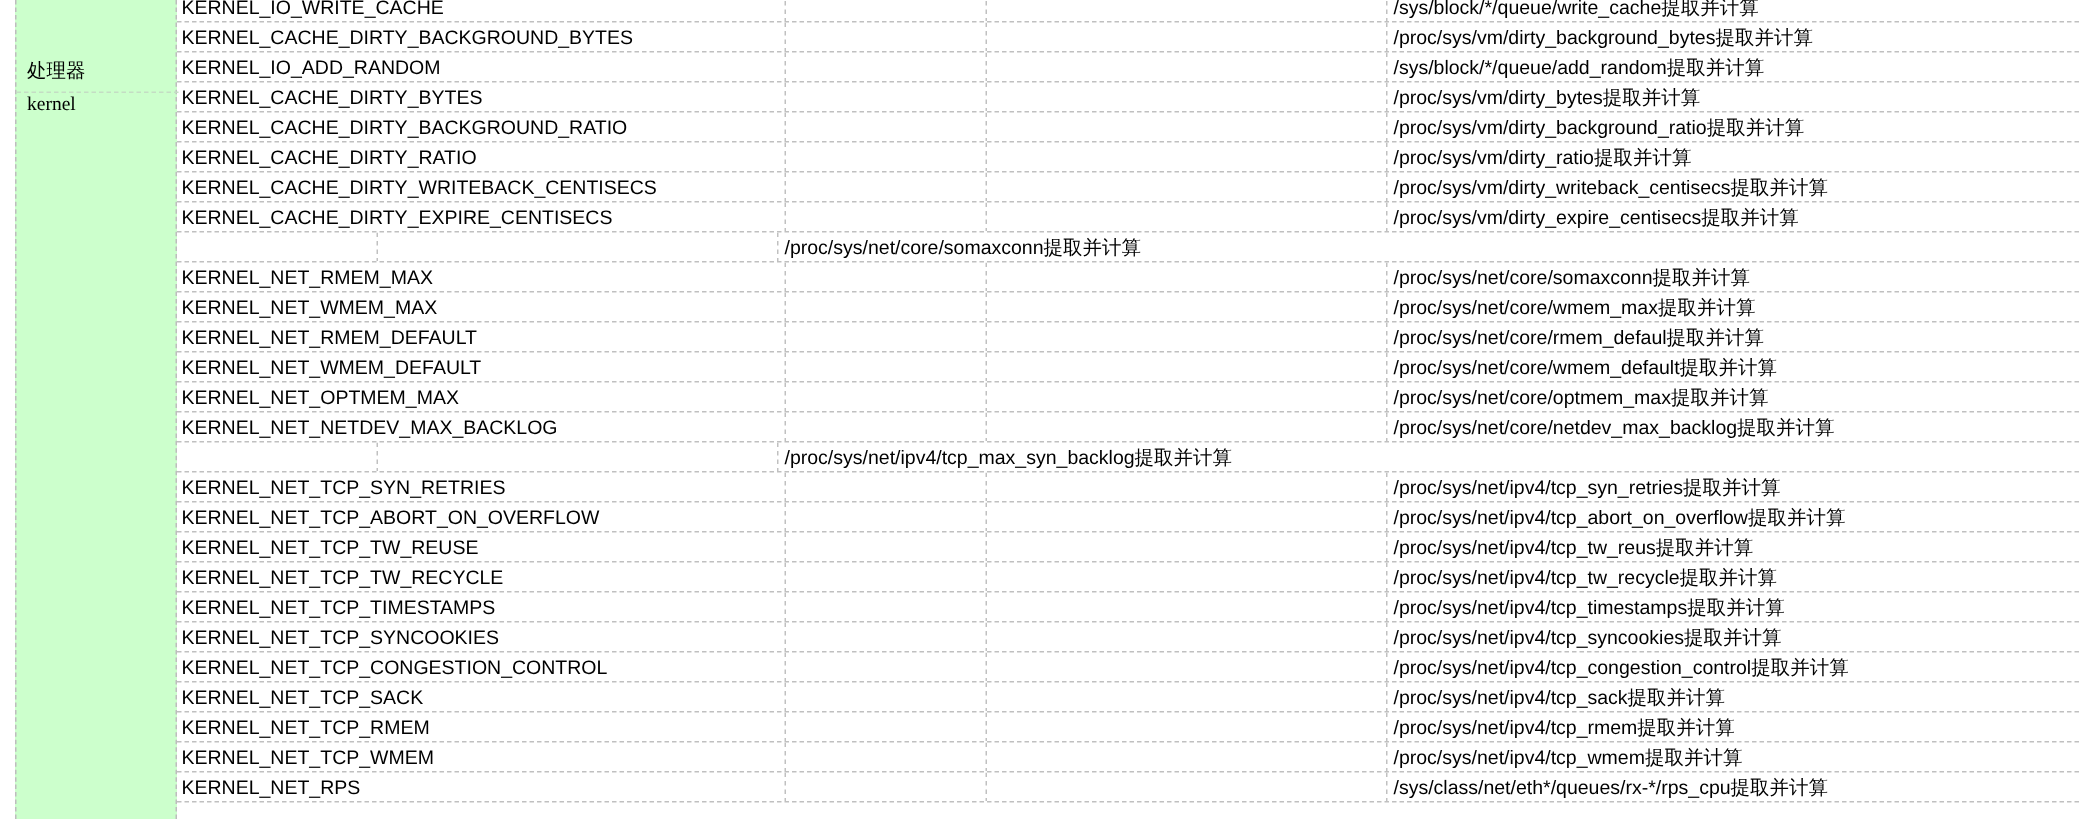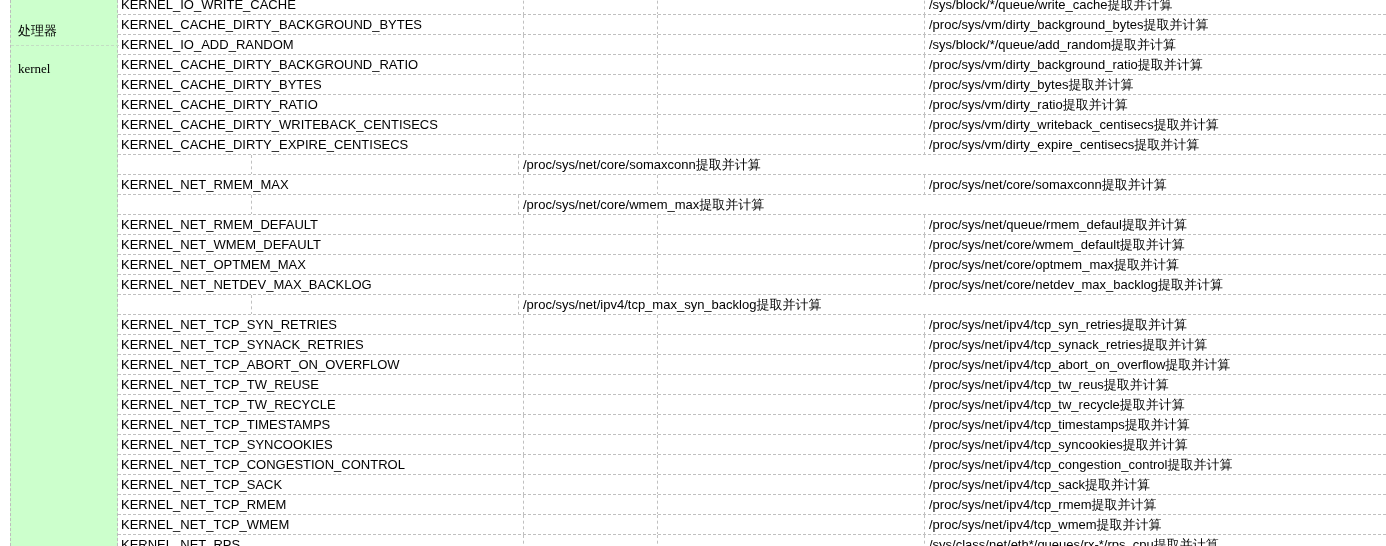--- a/index.html
+++ b/index.html
@@ -41,21 +41,21 @@
     left: 0;
     width: 108px;
     box-sizing: border-box;
     padding-left: 7px;
     display: flex;
     align-items: center;
     font-size: 13px;
     line-height: 15px;
     white-space: nowrap;
   }
-  .cat-cell.a { top: 22px;  height: 29px; border-bottom: 1px dashed #c4ddc4; }
+  .cat-cell.a { top: 38px;  height: 29px; border-bottom: 1px dashed #c4ddc4; }
   .cat-cell.b { top: 64px;  height: 20px; font-family: Liberation Serif, serif; }
 
   
   .rows {
     position: absolute;
     left: 118px;
     top: -5px;
     width: 1268px;
   }
   .row {
@@ -152,40 +152,40 @@
           <span class="txt">KERNEL_IO_ADD_RANDOM</span>
         </div>
         <div class="c-b"><span class="txt"></span></div>
         <div class="c-c"><span class="txt"></span></div>
         <div class="c-path">
           <span class="txt">/sys/block/*/queue/add_random提取并计算</span>
         </div>
       </div>
       <div class="row">
         <div class="c-key">
+          <span class="txt">KERNEL_CACHE_DIRTY_BYTES</span>
+        </div>
+        <div class="c-b"><span class="txt"></span></div>
+        <div class="c-c"><span class="txt"></span></div>
+        <div class="c-path">
+          <span class="txt">/proc/sys/vm/dirty_bytes提取并计算</span>
+        </div>
+      </div>
+      <div class="row">
+        <div class="c-key">
           <span class="txt">KERNEL_CACHE_DIRTY_BACKGROUND_RATIO</span>
         </div>
         <div class="c-b"><span class="txt"></span></div>
         <div class="c-c"><span class="txt"></span></div>
         <div class="c-path">
           <span class="txt">/proc/sys/vm/dirty_background_ratio提取并计算</span>
         </div>
       </div>
       <div class="row">
         <div class="c-key">
-          <span class="txt">KERNEL_CACHE_DIRTY_BYTES</span>
-        </div>
-        <div class="c-b"><span class="txt"></span></div>
-        <div class="c-c"><span class="txt"></span></div>
-        <div class="c-path">
-          <span class="txt">/proc/sys/vm/dirty_bytes提取并计算</span>
-        </div>
-      </div>
-      <div class="row">
-        <div class="c-key">
           <span class="txt">KERNEL_CACHE_DIRTY_RATIO</span>
         </div>
         <div class="c-b"><span class="txt"></span></div>
         <div class="c-c"><span class="txt"></span></div>
         <div class="c-path">
           <span class="txt">/proc/sys/vm/dirty_ratio提取并计算</span>
         </div>
       </div>
       <div class="row">
         <div class="c-key">
@@ -218,34 +218,37 @@
         <div class="c-key">
           <span class="txt">KERNEL_NET_RMEM_MAX</span>
         </div>
         <div class="c-b"><span class="txt"></span></div>
         <div class="c-c"><span class="txt"></span></div>
         <div class="c-path">
           <span class="txt">/proc/sys/net/core/somaxconn提取并计算</span>
         </div>
       </div>
       <div class="row">
+        <div class="c-key">
+          <span class="txt">KERNEL_NET_WMEM_MAX</span>
+        </div>
         <div class="c-b"><span class="txt"></span></div>
         <div class="c-c"><span class="txt"></span></div>
         <div class="c-path">
           <span class="txt">/proc/sys/net/core/wmem_max提取并计算</span>
         </div>
       </div>
       <div class="row">
         <div class="c-key">
           <span class="txt">KERNEL_NET_RMEM_DEFAULT</span>
         </div>
         <div class="c-b"><span class="txt"></span></div>
         <div class="c-c"><span class="txt"></span></div>
         <div class="c-path">
-          <span class="txt">/proc/sys/net/queue/rmem_defaul提取并计算</span>
+          <span class="txt">/proc/sys/net/core/rmem_defaul提取并计算</span>
         </div>
       </div>
       <div class="row">
         <div class="c-key">
           <span class="txt">KERNEL_NET_WMEM_DEFAULT</span>
         </div>
         <div class="c-b"><span class="txt"></span></div>
         <div class="c-c"><span class="txt"></span></div>
         <div class="c-path">
           <span class="txt">/proc/sys/net/core/wmem_default提取并计算</span>
@@ -283,30 +286,20 @@
           <span class="txt">KERNEL_NET_TCP_SYN_RETRIES</span>
         </div>
         <div class="c-b"><span class="txt"></span></div>
         <div class="c-c"><span class="txt"></span></div>
         <div class="c-path">
           <span class="txt">/proc/sys/net/ipv4/tcp_syn_retries提取并计算</span>
         </div>
       </div>
       <div class="row">
         <div class="c-key">
-          <span class="txt">KERNEL_NET_TCP_SYNACK_RETRIES</span>
-        </div>
-        <div class="c-b"><span class="txt"></span></div>
-        <div class="c-c"><span class="txt"></span></div>
-        <div class="c-path">
-          <span class="txt">/proc/sys/net/ipv4/tcp_synack_retries提取并计算</span>
-        </div>
-      </div>
-      <div class="row">
-        <div class="c-key">
           <span class="txt">KERNEL_NET_TCP_ABORT_ON_OVERFLOW</span>
         </div>
         <div class="c-b"><span class="txt"></span></div>
         <div class="c-c"><span class="txt"></span></div>
         <div class="c-path">
           <span class="txt">/proc/sys/net/ipv4/tcp_abort_on_overflow提取并计算</span>
         </div>
       </div>
       <div class="row">
         <div class="c-key">

